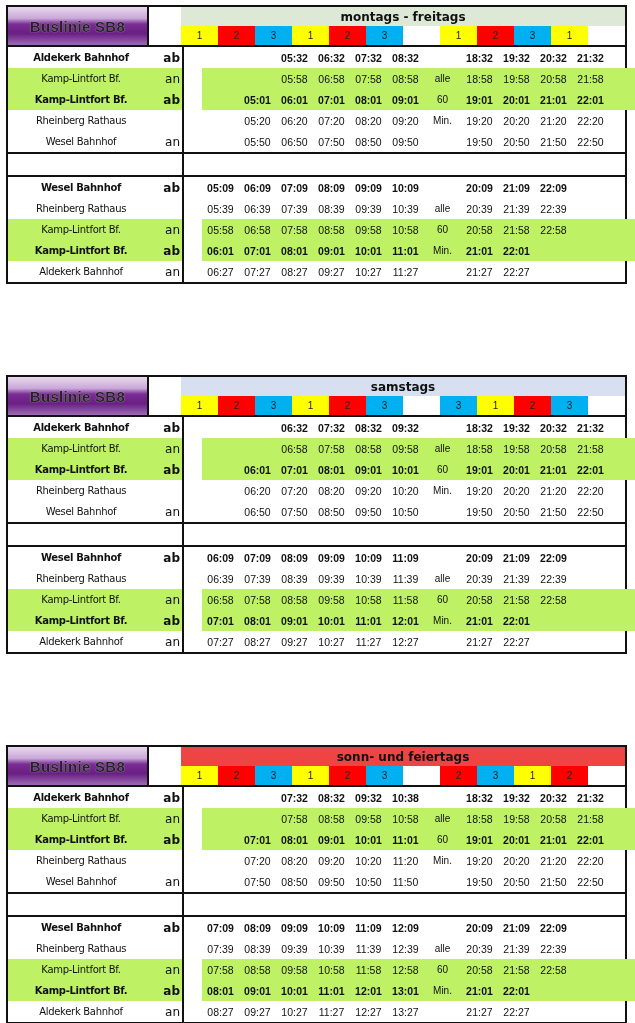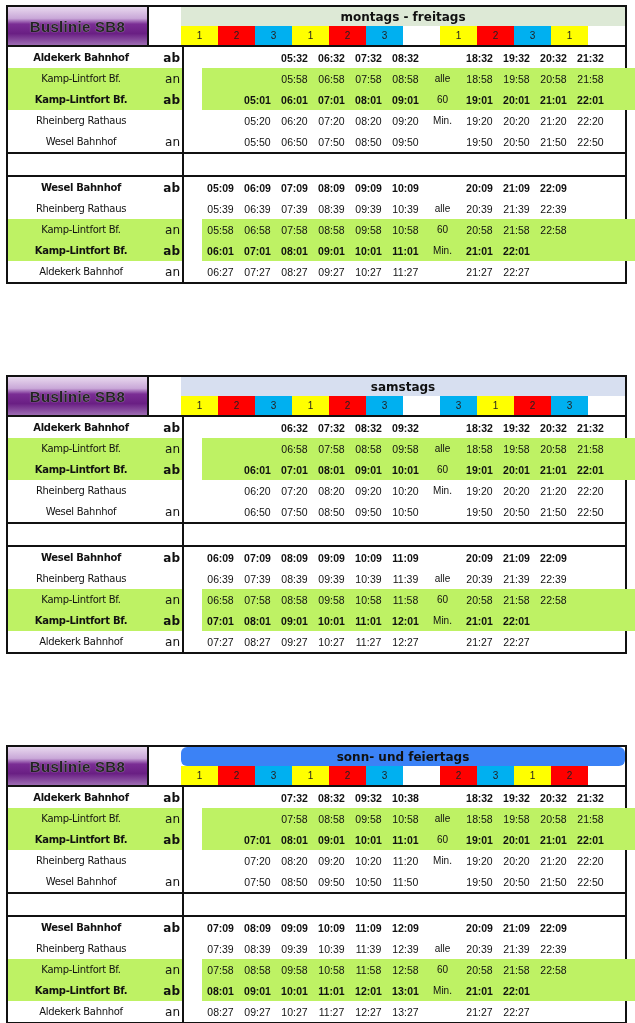--- a/index.html
+++ b/index.html
@@ -11,21 +11,21 @@
   .tbl { border:2px solid #111; box-sizing:border-box; width:621px; position:relative; background:#fff; }
   .hdr { display:flex; height:38px; border-bottom:2px solid #111;gap:32px; }
   .title-cell { width:176px; border-right:2px solid #111; box-sizing:border-box;
     background:linear-gradient(to bottom,#e8d8ee 0%,#c9a8d8 30%,#7a2d94 45%,#6a1f84 70%,#9d6cb2 100%);
     display:flex; align-items:center; justify-content:center; }
   .title-cell span { font-family:"Liberation Sans", sans-serif; font-weight:bold; font-size:15px; color:#222; text-shadow:0 0 1px #ddd; letter-spacing:0.3px; }
   .hdr-right { flex:1; display:flex; flex-direction:column; }
   .daylabel { height:19px; display:flex; align-items:center; justify-content:center; font-size:12px; font-weight:bold; color:#111; font-family:"DejaVu Sans", sans-serif; }
   .daylabel.mf { background:#dde9d6; }
   .daylabel.sa { background:#d7dff0; }
-  .daylabel.so { background:#3b82f6;border-radius:6px; }
+  .daylabel.so { background:#ef4444; }
   .swatches { height:19px; display:flex; }
   .sw { width:37px; text-align:center; font-size:10px; line-height:19px; color:#222; }
   .sw.blank { background:#fff; }
   .c1 { background:#ffff00; }
   .c2 { background:#ff0000; }
   .c3 { background:#00b0f0; }
   .section { display:flex; }
   .sec-left { width:176px; border-right:2px solid #111; box-sizing:border-box; }
   .sec-right { flex:1;margin-left:18px; }
   .row { height:21px; display:flex; align-items:center; font-size:10.5px; }

